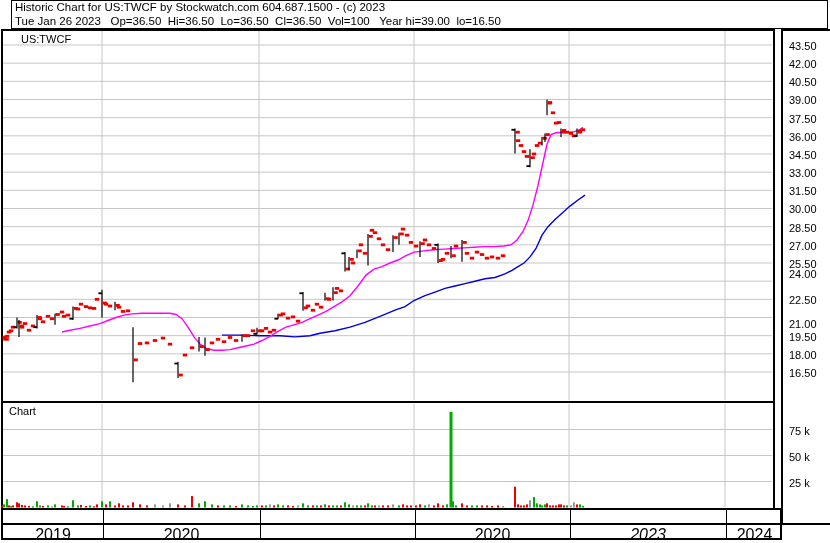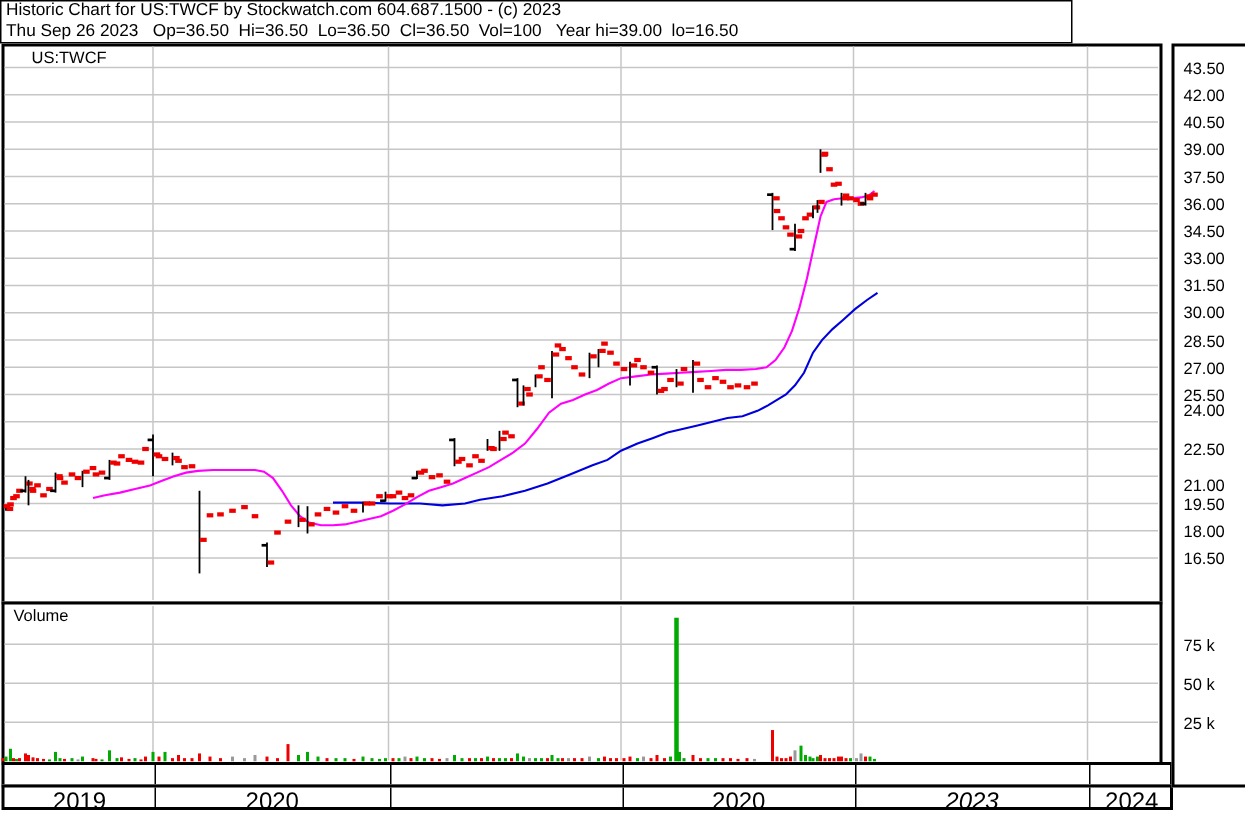--- a/index.html
+++ b/index.html
@@ -1,18 +1,18 @@
 <!DOCTYPE html>
 <html><head>
 <meta charset="utf-8">
 <style>
   html,body{margin:0;padding:0;background:#ffffff;}
   .fig{position:relative;width:830px;height:543px;background:#fff;color:#000;
        font-family:"Liberation Sans",sans-serif;overflow:hidden;}
-  .title-box{position:absolute;left:0;top:0;width:715px;height:29px;
+  .title-box{position:absolute;left:11px;top:0;width:817px;height:29px;
        border:1px solid #000;box-sizing:border-box;padding-left:3px;background:#fff;}
   .title-line{font-size:11.5px;line-height:13.5px;white-space:pre;color:#000;}
   .panel{position:absolute;box-sizing:border-box;border:2px solid #000;background:#fff;}
   #main-panel{left:1px;top:29px;width:774px;height:374px;}
   #volume-panel{left:1px;top:401px;width:774px;height:109px;}
   #spacer-row{left:1px;top:508px;width:781px;height:17px;}
   #year-row{left:1px;top:523px;width:781px;height:17px;}
   #label-col{left:781px;top:29px;width:64px;height:496px;}
   .cell-divider{position:absolute;top:0;width:1px;height:100%;background:#000;}
   .year-label{position:absolute;top:1px;font-size:16px;color:#000;text-align:center;}
@@ -20,29 +20,29 @@
   .axis-label{position:absolute;font-size:11px;color:#000;left:6px;white-space:pre;}
   #overlay-svg{position:absolute;left:0;top:0;pointer-events:none;}
 </style>
 </head>
 <body>
 
 <div class="fig">
 
   <div class="title-box">
     <div class="title-line">Historic Chart for US:TWCF by Stockwatch.com 604.687.1500 - (c) 2023</div>
-    <div class="title-line">Thu Sep 26 2023   Op=36.50  Hi=36.50  Lo=36.50  Cl=36.50  Vol=100   Year hi=39.00  lo=16.50</div>
+    <div class="title-line">Tue Jan 26 2023   Op=36.50  Hi=36.50  Lo=36.50  Cl=36.50  Vol=100   Year hi=39.00  lo=16.50</div>
   </div>
 
   <div class="panel" id="main-panel">
     <div class="corner-label" style="left:18px;top:2px;">US:TWCF</div>
   </div>
 
   <div class="panel" id="volume-panel">
-    <div class="corner-label" style="left:6px;top:2px;">Volume</div>
+    <div class="corner-label" style="left:6px;top:2px;">Chart</div>
   </div>
 
   <div class="panel" id="spacer-row">
       <div class="cell-divider" style="left: 100px;"></div>
       <div class="cell-divider" style="left: 257px;"></div>
       <div class="cell-divider" style="left: 412px;"></div>
       <div class="cell-divider" style="left: 567px;"></div>
       <div class="cell-divider" style="left: 723px;"></div>
     </div>
   <div class="panel" id="year-row">

